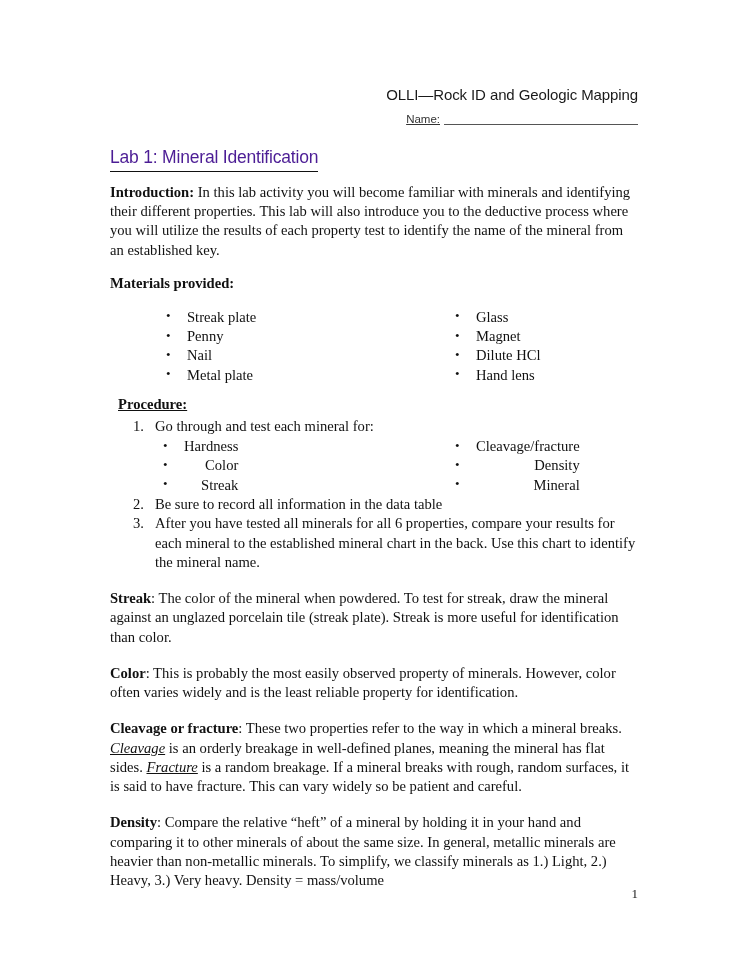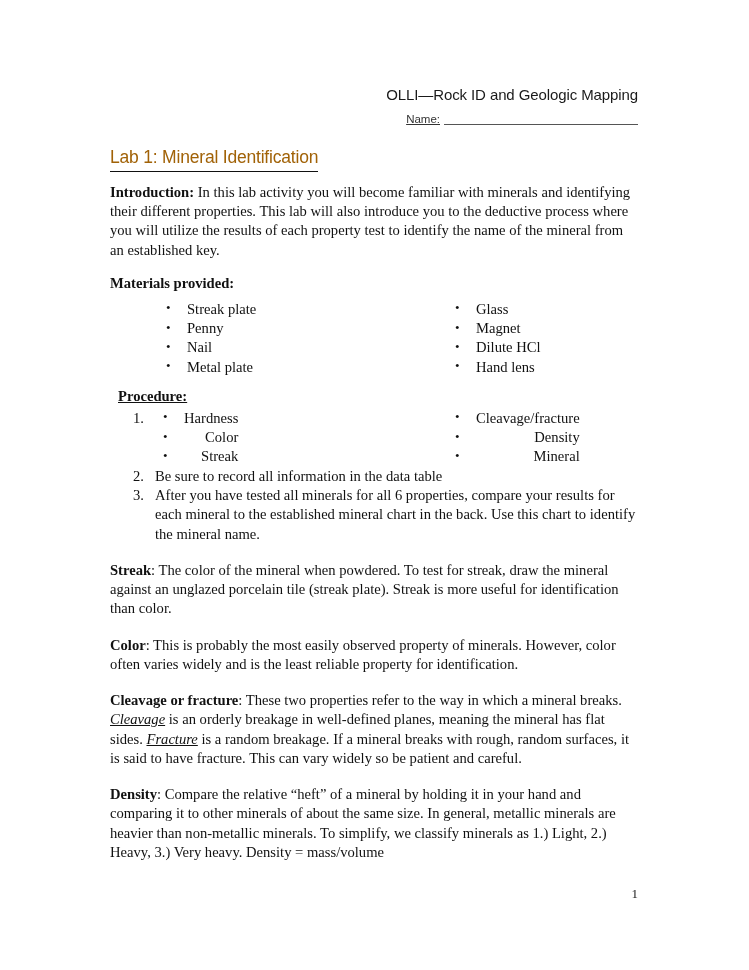--- a/index.html
+++ b/index.html
@@ -60,21 +60,21 @@
     width: 194px;
     border-bottom: 1px solid #555;
     height: 11px;
   }
 
   
   h1.section-heading {
     font-family: "Liberation Sans", "DejaVu Sans", sans-serif;
     font-size: 17.5px;
     font-weight: 400;
-    color: #a16207;
+    color: #4c1d95;
     margin: 0;
     padding: 0 0 2px 0;
     display: inline-block;
     border-bottom: 1.5px solid #111;
     letter-spacing: -0.2px;
     line-height: 1.25;
   }
   .heading-wrap { margin-top: 22px; }
   .heading-wrap.second { margin-top: 26px; }
 
@@ -92,21 +92,21 @@
   .label-line {
     font-size: 14.6px;
     font-weight: bold;
     margin: 15px 0 0 0;
   }
   .label-line.proc { margin-top: 12px; margin-left: 8px; text-decoration: underline;}
 
   
   .bullet-cols {
     position: relative;
-    margin-top: 8px;
+    margin-top: 16px;
     height: auto;
   }
   .bullet-cols .col {
     position: absolute;
     top: 0;
   }
   .bullet-cols .col.left  { left: 56px; }
   .bullet-cols .col.right { left: 345px; }
   .bullet-cols.proc-bullets .col.left  { left: 53px; }
   .bullet-cols.proc-bullets .col.right { left: 345px; }
@@ -198,21 +198,21 @@
           <li>Dilute HCl</li>
           <li>Hand lens</li>
         </ul>
       </div>
     </div>
 
     <p class="label-line proc">Procedure:</p>
 
     <ol class="numbered">
       <li>
-        <span class="num">1.</span>
+        <span class="num">1.</span><span>Go through and test each mineral for:</span>
       </li>
     </ol>
 
     <div class="bullet-cols proc-bullets" style="height:58px; margin-top:1px;text-align:right;">
       <div class="col left">
         <ul class="dot">
           <li>Hardness</li>
           <li>Color</li>
           <li>Streak</li>
         </ul>

